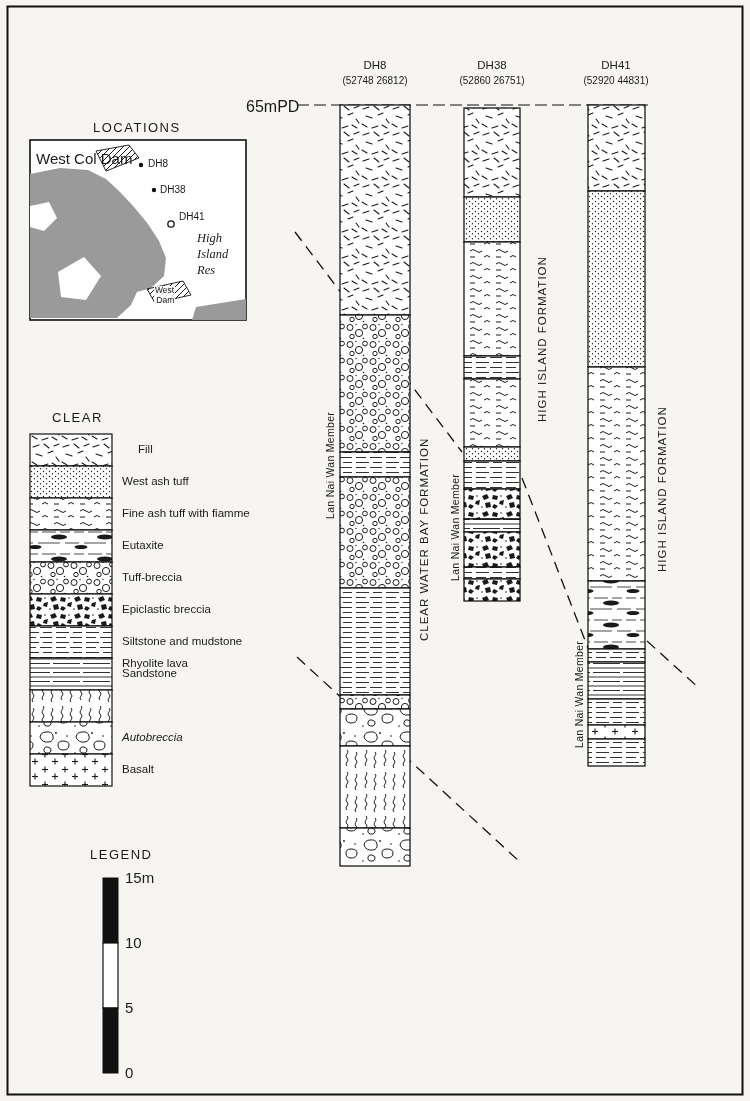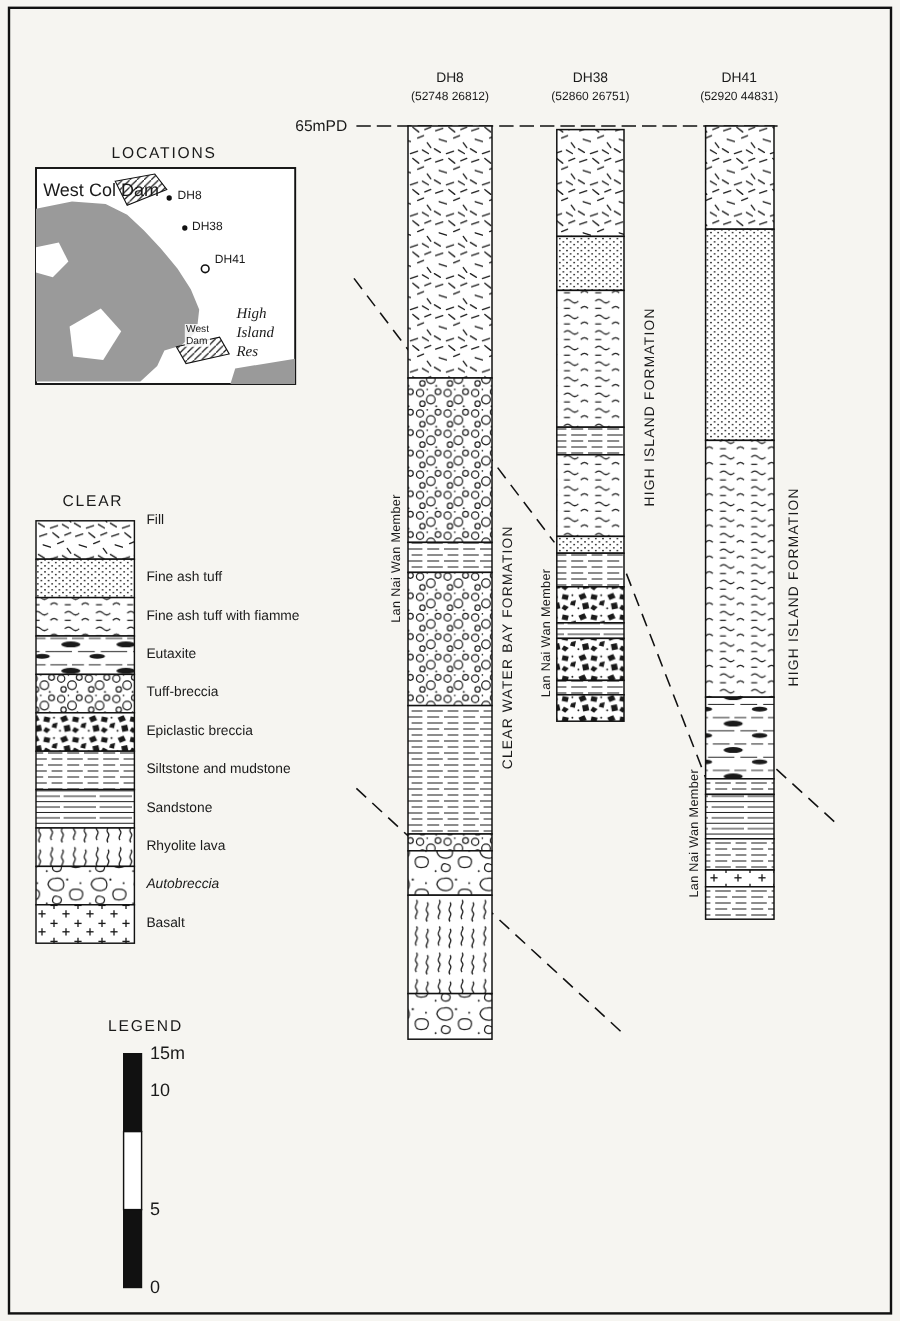--- a/index.html
+++ b/index.html
@@ -11,21 +11,21 @@
     color:#1a1a1a;
     overflow:hidden;
   }
   #stage{position:absolute;inset:0;width:750px;height:1101px}
   svg#diagram{position:absolute;left:0;top:0}
   .lbl{position:absolute;white-space:nowrap;line-height:1.15}
   .center{transform:translateX(-50%);text-align:center}
   .title{font-size:13px;letter-spacing:1.5px}
   .bh-name{font-size:11.5px}
   .bh-coords{font-size:10px}
-  .datum{font-size:13px;text-align:left}
+  .datum{font-size:16px;text-align:left}
   .vtext{
     position:absolute;
     writing-mode:vertical-rl;
     transform:rotate(180deg);
     display:flex;align-items:center;justify-content:center;
     white-space:nowrap;
   }
   .member{font-size:10.5px;letter-spacing:.3px}
   .formation{font-size:11.5px;letter-spacing:1px}
   .legend-label{left:122px;font-size:11.5px;transform:translateY(-50%)}
@@ -259,44 +259,44 @@
   <div class="vtext formation" style="left:532px;top:228px;width:20px;height:222px">HIGH ISLAND FORMATION</div>
   <div class="vtext member" style="left:446px;top:455px;width:18px;height:145px">Lan Nai Wan Member</div>
   <div class="vtext formation" style="left:652px;top:323px;width:20px;height:332px">HIGH ISLAND FORMATION</div>
   <div class="vtext member" style="left:570px;top:620px;width:18px;height:148px">Lan Nai Wan Member</div>
 
   <div class="lbl title" style="left:93px;top:121px">LOCATIONS</div>
   <div class="lbl map-small" style="left:36px;top:150px">West Col Dam</div>
   <div class="lbl map-dh" style="left:148px;top:158px">DH8</div>
   <div class="lbl map-dh" style="left:160px;top:184px">DH38</div>
   <div class="lbl map-dh" style="left:179px;top:211px">DH41</div>
-  <div class="lbl map-res" style="left:197px;top:253px">
+  <div class="lbl map-res" style="left:197px;top:230px">
     <div>High</div>
     <div>Island</div>
     <div>Res</div>
   </div>
-  <div class="lbl map-dam" style="left:154px;top:270px;text-align:left">
+  <div class="lbl map-dam" style="left:154px;top:286px;text-align:right">
     <div>West</div>
     <div>Dam</div>
   </div>
 
   <div class="lbl title" style="left:52px;top:411px">CLEAR</div>
   <div id="legend-label-box">
-      <div class="lbl legend-label" style="top: 434px;">Fill</div>
-      <div class="lbl legend-label" style="top: 482px;">Fine ash tuff</div>
+      <div class="lbl legend-label" style="top: 450px; margin-left: 16px;">Fill</div>
+      <div class="lbl legend-label" style="top: 482px;">West ash tuff</div>
       <div class="lbl legend-label" style="top: 514px;">Fine ash tuff with fiamme</div>
       <div class="lbl legend-label" style="top: 546px;">Eutaxite</div>
       <div class="lbl legend-label" style="top: 578px;">Tuff-breccia</div>
       <div class="lbl legend-label" style="top: 610px;">Epiclastic breccia</div>
       <div class="lbl legend-label" style="top: 642px;">Siltstone and mudstone</div>
       <div class="lbl legend-label" style="top: 674px;">Sandstone</div>
-      <div class="lbl legend-label" style="top: 706px;">Rhyolite lava</div>
+      <div class="lbl legend-label" style="top: 664px;">Rhyolite lava</div>
       <div class="lbl legend-label" style="top: 738px; font-style: italic;">Autobreccia</div>
       <div class="lbl legend-label" style="top: 770px;">Basalt</div>
     </div>
 
   <div class="lbl title" style="left:90px;top:848px">LEGEND</div>
   <div class="lbl scale-tick" style="top:878px">15m</div>
-  <div class="lbl scale-tick" style="top:909px">10</div>
+  <div class="lbl scale-tick" style="top:943px">10</div>
   <div class="lbl scale-tick" style="top:1008px">5</div>
   <div class="lbl scale-tick" style="top:1073px">0</div>
 
 </div>
 
 </body></html>

